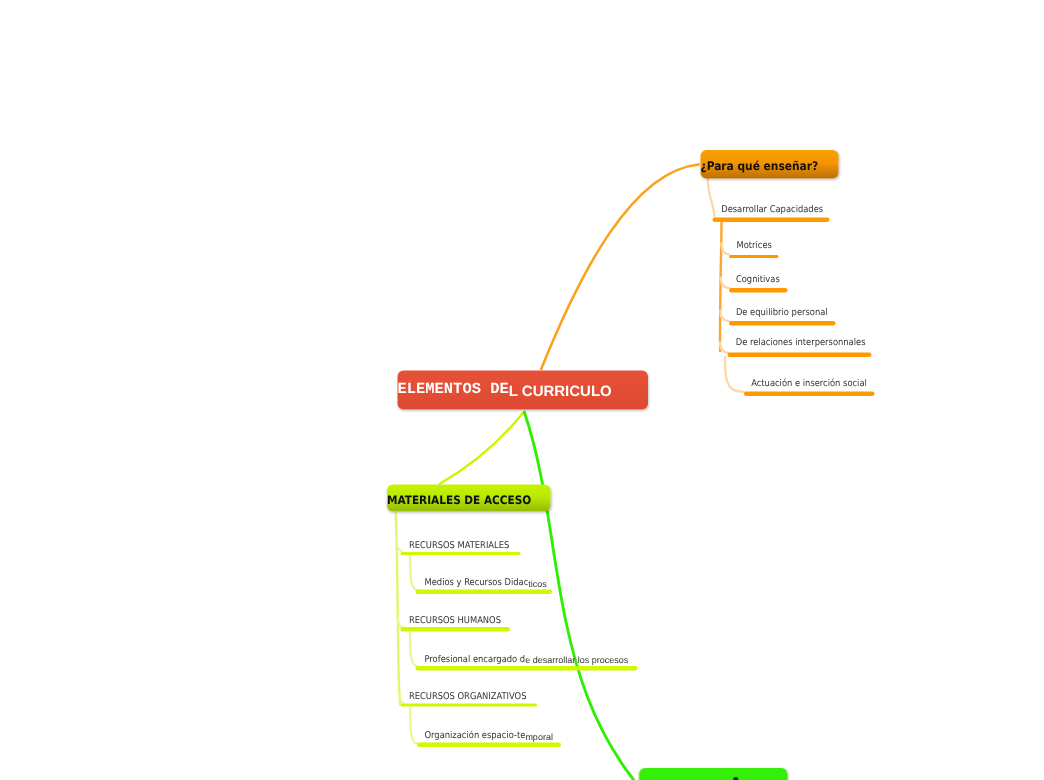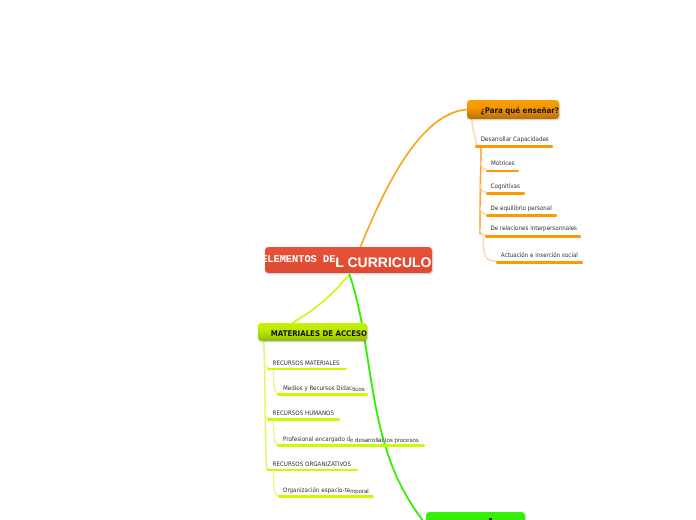--- a/index.html
+++ b/index.html
@@ -1,33 +1,33 @@
 <!DOCTYPE html>
 <html><head>
 <meta charset="utf-8">
 <title>Mind map</title>
 <style>
   html,body{margin:0;padding:0;background:#ffffff;width:696px;height:520px;overflow:hidden;}
   body{font-family:"DejaVu Sans",sans-serif;-webkit-font-smoothing:antialiased;text-rendering:geometricPrecision;}
   #canvas{position:relative;width:696px;height:520px;background:#fff;}
   .leaf,.box{transform:translateZ(0);}
   svg#links{position:absolute;left:0;top:0;width:696px;height:520px;}
-  .box{position:absolute;border-radius:5px;display:flex;align-items:center;justify-content:flex-end;overflow:hidden;}
+  .box{position:absolute;border-radius:5px;display:flex;align-items:center;justify-content:flex-start;overflow:hidden;}
   .box .lbl{white-space:nowrap;display:inline-block;}
   .box-root{box-shadow:0.5px 1px 1.6px rgba(0,0,0,.22);}
   .leaf{position:absolute;white-space:nowrap;font-family:"DejaVu Sans",sans-serif;
         color:#3a3a3a;line-height:1;}
   .bar{position:absolute;border-radius:2px;}
 
   
   .box-root{left:265px;top:247px;width:166.5px;height:25.8px;border-radius:4px;
     background:linear-gradient(180deg,#e55139 0%,#e34e34 45%,#dd4a31 100%);
     color:#fff;font-weight:bold;}
   .box-root .lbl-a{font-family:Liberation Mono, monospace;font-size:10.3px;position:relative;top:0.2px;}
-  .box-root .lbl-b{font-family:"Liberation Sans",sans-serif;font-size:14px;position:relative;top:2px;}
+  .box-root .lbl-b{font-family:"Liberation Sans",sans-serif;font-size:10px;position:relative;top:2px;}
 
   .box-para{left:467px;top:100px;width:92px;height:19px;border-radius:4px;
     background:linear-gradient(180deg,#f9a104 0%,#f49502 45%,#bb7004 100%);
     color:#171008;font-weight:bold;font-size:7.9px;
     box-shadow:0.5px 1px 1.6px rgba(0,0,0,.22);}
   .box-para .lbl{font-family:"DejaVu Sans Condensed",sans-serif;position:relative;top:0.8px;}
 
   .box-acceso{left:258px;top:323px;width:109px;height:18px;border-radius:4px;
     background:linear-gradient(180deg,#c6f401 0%,#b9e903 45%,#94bb05 100%);
     color:#111;font-weight:bold;font-size:7.7px;

